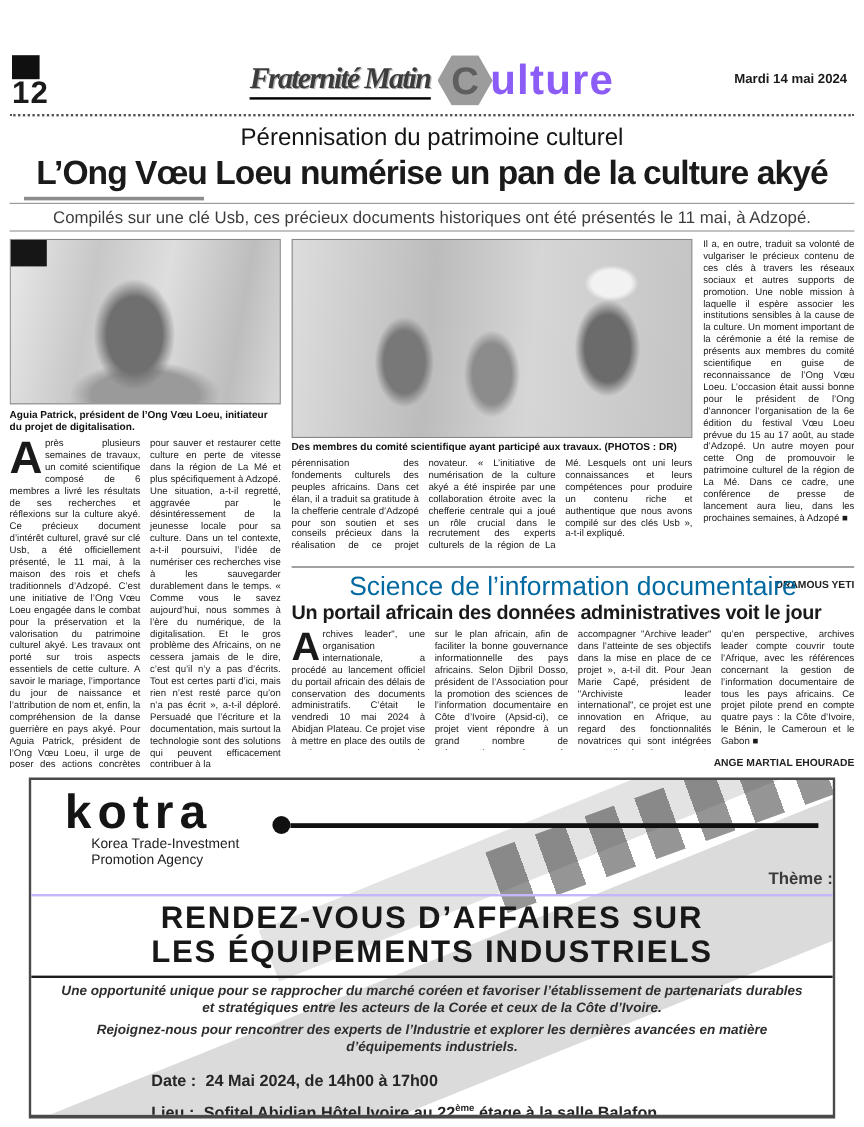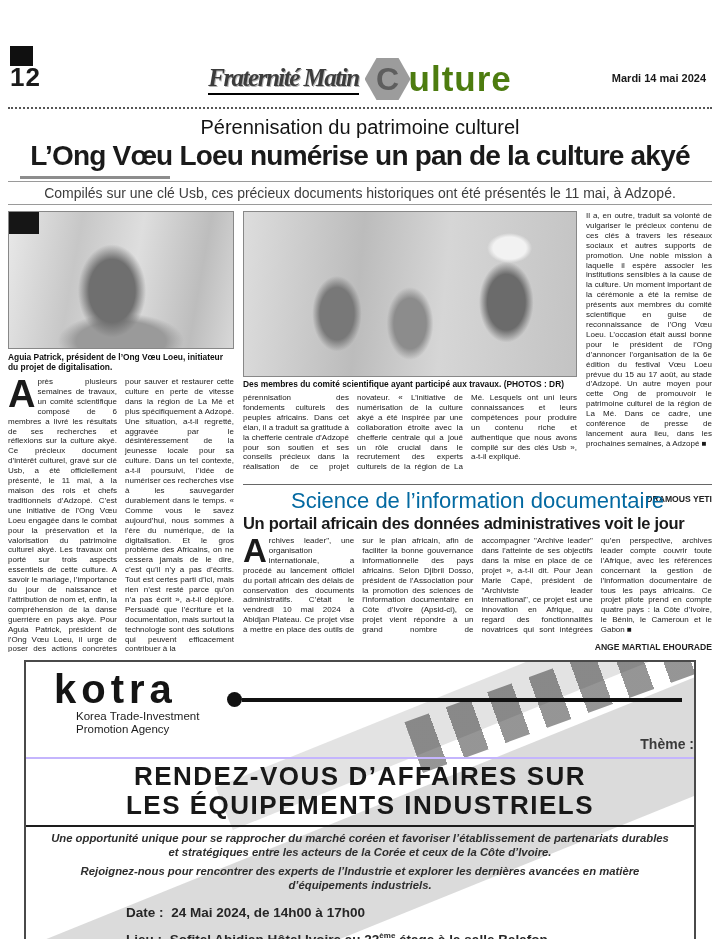--- a/index.html
+++ b/index.html
@@ -1,32 +1,32 @@
 <!DOCTYPE html>
 <html><head>
 <meta charset="utf-8">
 <style>
   * { margin:0; padding:0; box-sizing:border-box; }
   html,body { width:720px; height:939px; background:#ffffff; overflow:hidden;
               font-family:"Liberation Sans", sans-serif; color:#1a1a1a; }
-  .page { position:relative; width:720px; height:939px; padding:12px 8px; }
+  .page { position:relative; width:720px; height:939px; padding:0 8px; }
 
   
   .corner-chip { position:absolute; top:46px; left:10px; width:23px; height:20px; background:#101010; }
   .page-number { position:absolute; top:62px; left:10px; font-size:26px; font-weight:bold; letter-spacing:1px; }
   .header { position:relative; height:97px; border-bottom:2px dotted #555; }
   .masthead { position:absolute; left:0; right:0; top:46px; display:flex; justify-content:center; align-items:center; }
   .fm-logo { font-family:"Liberation Serif", serif; font-style:italic; font-weight:bold;
              font-size:25px; color:#3c3c3c; letter-spacing:-1.5px; text-shadow:1px 1px 0 #b5b5b5;
              border-bottom:2px solid #000000; padding-bottom:1px; margin-right:6px; }
   .hex { width:46px; height:42px; background:#9c9c9c; flex:none;
          clip-path:polygon(26% 0,74% 0,100% 50%,74% 100%,26% 100%,0 50%);
          display:flex; align-items:center; justify-content:center; }
   .hex-letter { font-size:32px; font-weight:800; color:#5e5e5e; }
-  .culture-rest { font-size:35px; font-weight:800; color:#4d7c0f; letter-spacing:1px; margin-left:-2px; }
+  .culture-rest { font-size:35px; font-weight:800; color:#8b5cf6; letter-spacing:1px; margin-left:-2px; }
   .edition-date { position:absolute; right:6px; top:60px; font-size:11px; font-weight:bold; }
 
   
   .kicker1 { text-align:center; font-size:20px; color:#141414; margin-top:7px; }
   .headline1 { text-align:center; font-size:28px; font-weight:800; letter-spacing:-0.8px;
                white-space:nowrap; margin-top:1px; }
   .head-rule { width:150px; height:3px; background:#8d8d8d; margin:4px 0 0 12px; }
   .subhead-wrap { border-top:1px solid #9a9a9a; border-bottom:1px solid #9a9a9a; padding:3px 0; margin-top:2px; }
   .subhead { text-align:center; font-size:14px; color:#3d3d3d; }
 

